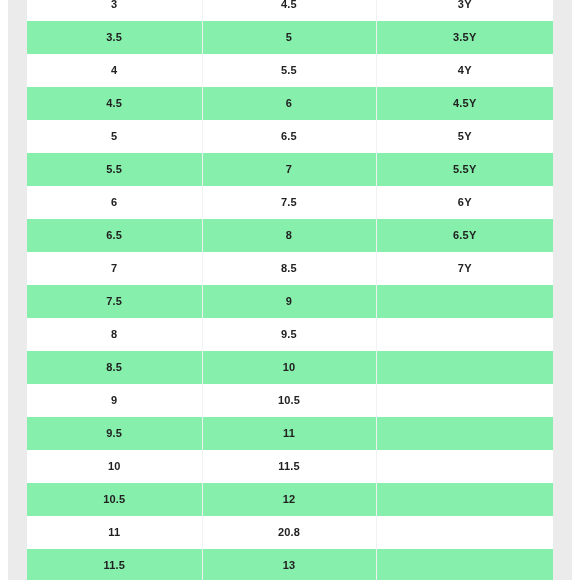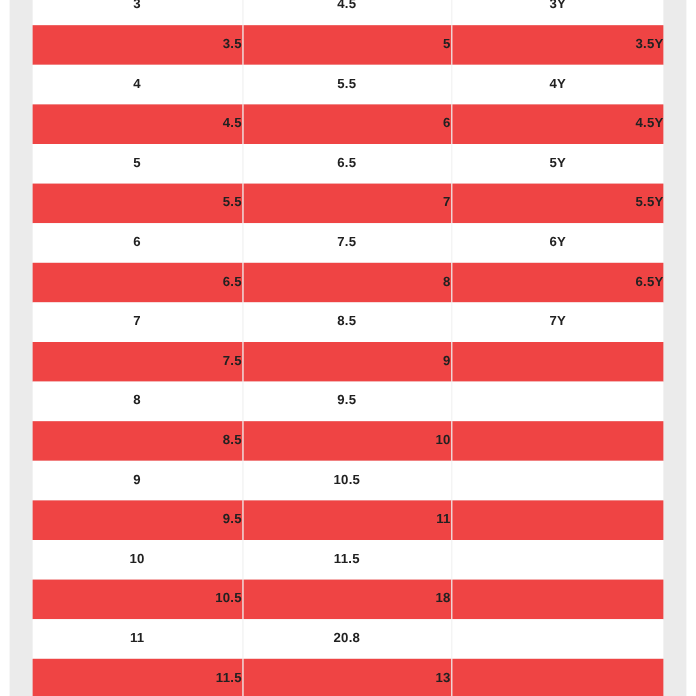--- a/index.html
+++ b/index.html
@@ -77,22 +77,21 @@
   }
 
   table.size-table tr.row-white td {
     background: #ffffff;
   }
   table.size-table tr.row-white td.sep-left {
     border-left: 1px solid #f2f2f2;
   }
 
   table.size-table tr.row-gray td {
-    background: #ef4444;
-    text-align: right;
+    background: #86efac;
   }
   table.size-table tr.row-gray td.sep-left {
     border-left: 1px solid #f0f0f0;
   }
 
   td.empty-cell {
     color: transparent;
   }
 </style>
 </head>
@@ -180,21 +179,21 @@
             <td class="sep-left">11</td>
             <td class="sep-left empty-cell"></td>
           </tr>
           <tr class="row-white">
             <td>10</td>
             <td class="sep-left">11.5</td>
             <td class="sep-left empty-cell"></td>
           </tr>
           <tr class="row-gray">
             <td>10.5</td>
-            <td class="sep-left">18</td>
+            <td class="sep-left">12</td>
             <td class="sep-left empty-cell"></td>
           </tr>
           <tr class="row-white">
             <td>11</td>
             <td class="sep-left">20.8</td>
             <td class="sep-left empty-cell"></td>
           </tr>
           <tr class="row-gray">
             <td>11.5</td>
             <td class="sep-left">13</td>

